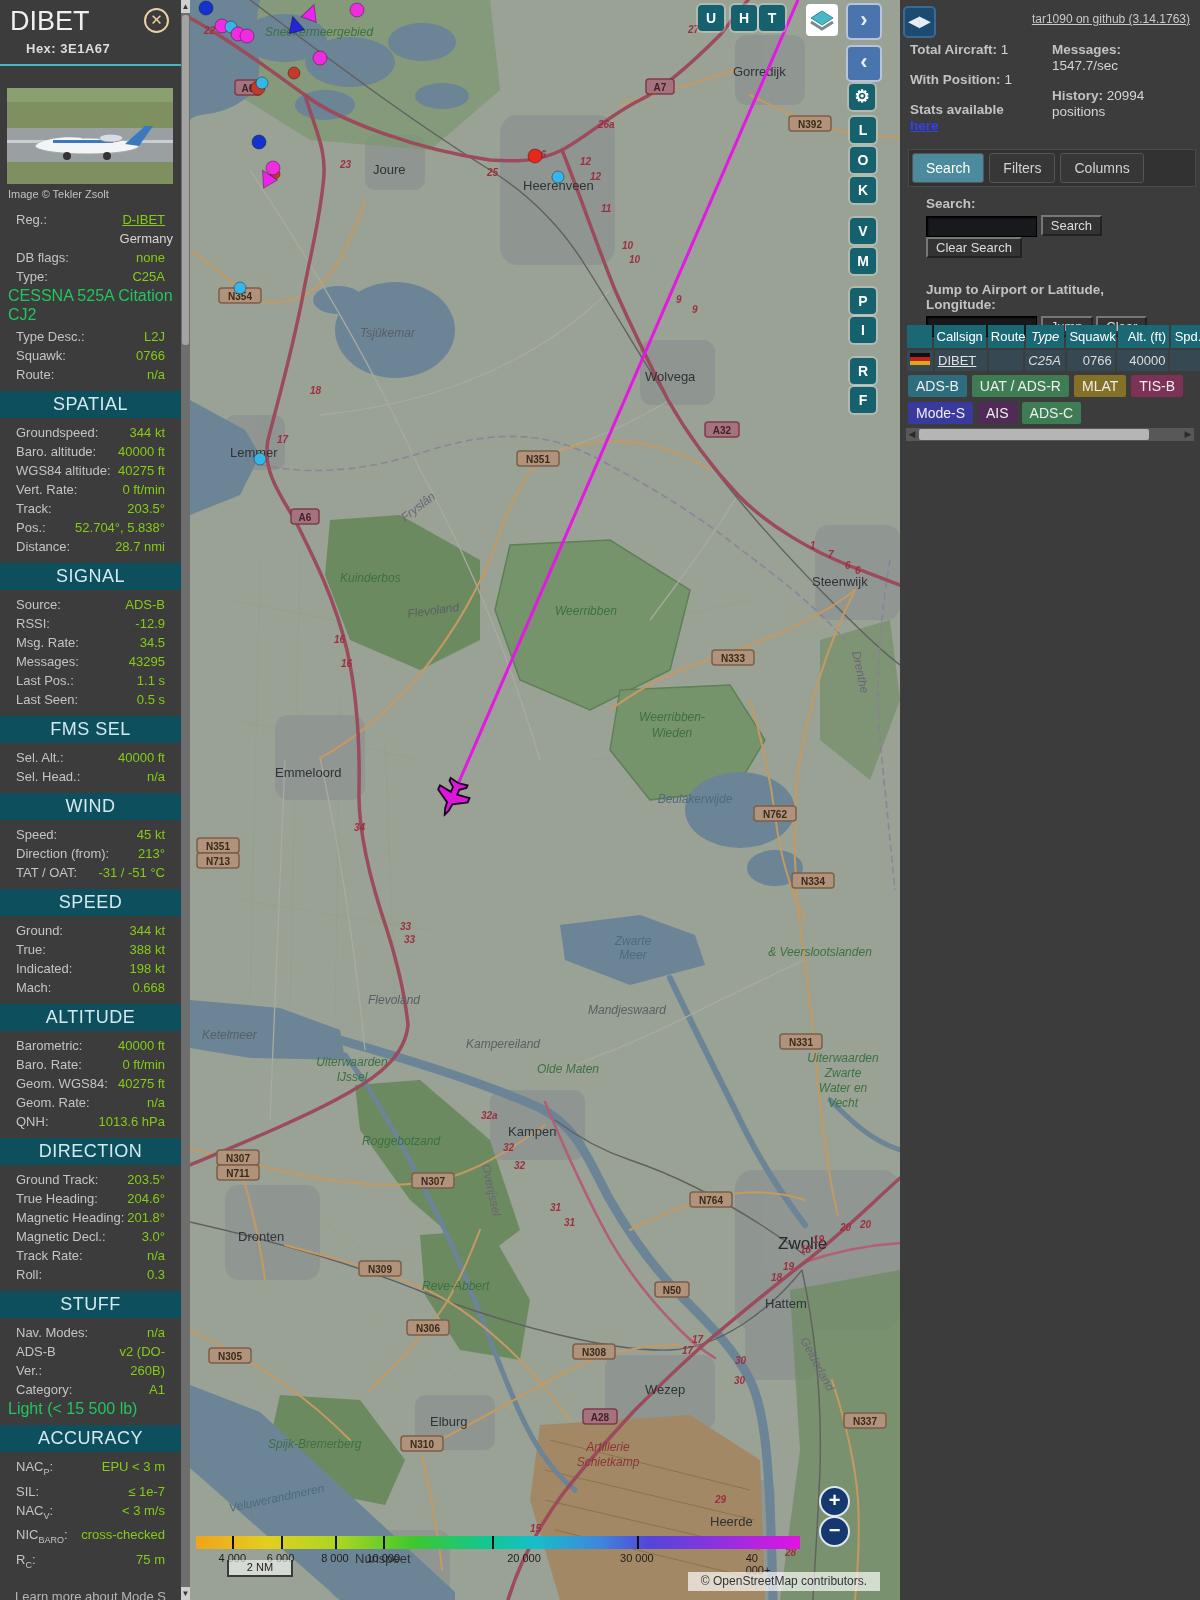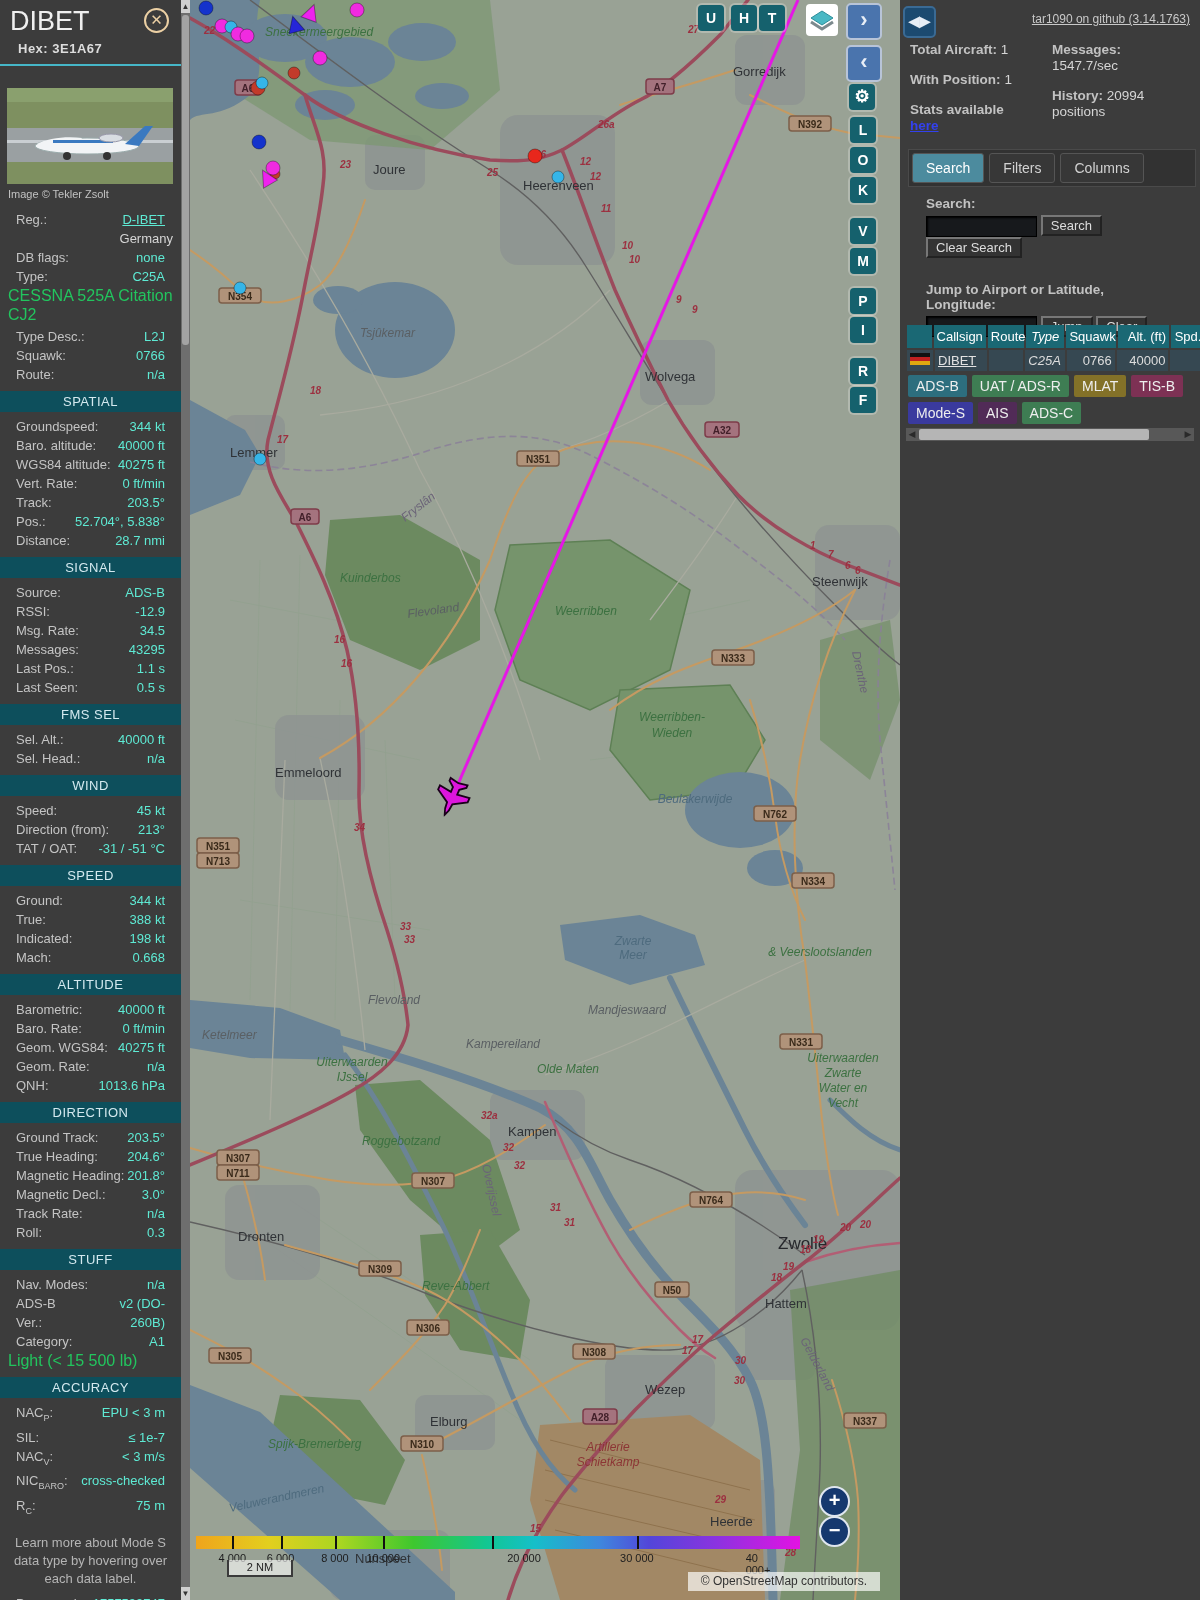--- a/index.html
+++ b/index.html
@@ -1,31 +1,31 @@
 <!DOCTYPE html>
 <html><head>
 <meta charset="utf-8">
 <style>
   html,body{margin:0;padding:0;background:#3c3c3c;font-family:"Liberation Sans",sans-serif;}
   #app{position:relative;width:1200px;height:1600px;overflow:hidden;background:#3c3c3c;color:#ccc;}
   
   #sidebar{position:absolute;left:0;top:0;width:181px;height:1600px;background:#3c3c3c;overflow:hidden;}
   .sb-title{font-size:27px;color:#efefef;padding:6px 10px 0 10px;}
-  .sb-hex{font-size:13px;font-weight:bold;color:#ddd;padding:4px 10px 8px 18px;letter-spacing:.5px;}
+  .sb-hex{font-size:13px;font-weight:bold;color:#ddd;padding:4px 10px 8px 26px;letter-spacing:.5px;}
   .sb-rule{height:2px;background:#46b7c8;margin-bottom:6px;}
   .close-btn{position:absolute;top:8px;right:12px;width:21px;height:21px;border:2px solid #ecd0a4;border-radius:50%;color:#ecd0a4;font-size:15px;line-height:20px;text-align:center;cursor:pointer;}
   .photo{margin:22px 7px 2px 7px;width:166px;height:96px;background:#7d8d60;position:relative;overflow:hidden;}
   .photo-credit{font-size:11px;color:#c2c2c2;padding:2px 8px 10px 8px;}
   .kv{display:flex;justify-content:space-between;font-size:13px;line-height:19px;color:#cfcfcf;padding:0 16px;}
   .kv .lab{color:#c4c4c4;}
-  .kv .val{text-align:right;color:#5eead4;}
+  .kv .val{text-align:right;color:#84cc16;}
   .kv a,.sb-link{color:#d6d6d6;text-decoration:underline;}
   .fullline{font-size:16px;line-height:19px;color:#22c55e;padding:0 8px;}
   .rightline{font-size:13px;line-height:19px;color:#d6d6d6;text-align:right;padding:0 8px;}
-  .sec-head{background:#0d4f5c;color:#d4e9ef;text-align:center;font-size:13px;letter-spacing:.5px;padding:3px 16px;margin:7px 0 5px 0;}
+  .sec-head{background:#0d4f5c;color:#d4e9ef;text-align:center;font-size:18px;letter-spacing:.5px;padding:3px 16px;margin:7px 0 5px 0;}
   .note{color:#b5b5b5;font-size:13px;text-align:center;padding:14px 10px 6px 10px;line-height:18px;}
   sub{font-size:9px;}
   
   #sb-scroll{position:absolute;left:181px;top:0;width:9px;height:1600px;background:#6e6e6e;}
   #sb-scroll .arrow{position:absolute;left:0;width:9px;height:13px;background:#cfcfcf;color:#333;font-size:8px;text-align:center;line-height:13px;}
   #sb-scroll .thumb{position:absolute;left:1px;top:15px;width:7px;height:330px;background:#a3a3a3;border-radius:3px;}
   
   #map{position:absolute;left:190px;top:0;width:710px;height:1600px;overflow:hidden;background:#99a295;}
   #map svg text{font-family:"Liberation Sans",sans-serif;}
   .town{fill:#2f3236;font-size:13px;}

